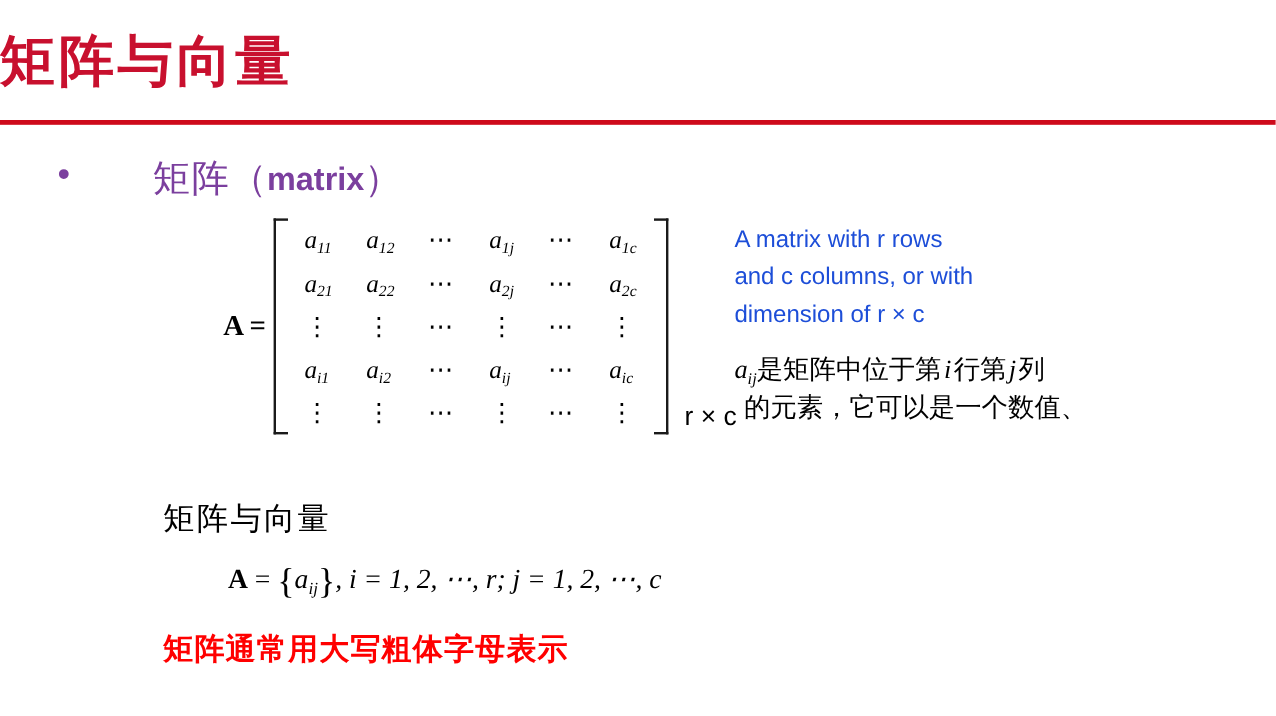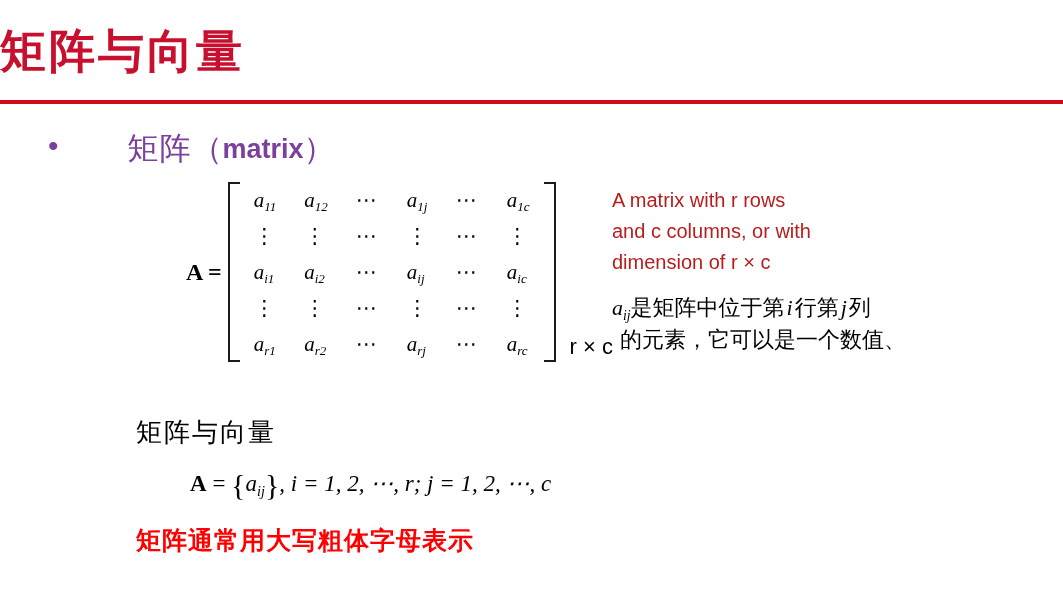--- a/index.html
+++ b/index.html
@@ -158,21 +158,21 @@
     white-space: nowrap;
   }
 
   
   #english-note {
     position: absolute;
     top: 185px;
     left: 612px;
     font-family: "Liberation Sans", sans-serif;
     font-size: 20px;
-    color: #b91c1c;
+    color: #1d4ed8;
     line-height: 1.55;
     white-space: pre-line;
   }
 
   
   #chinese-note {
     position: absolute;
     top: 292px;
     left: 612px;
     width: 350px;
@@ -267,20 +267,28 @@
     <tbody id="matrix-body">
         <tr>
           <td class="ent"><span>a</span><sub>11</sub></td>
           <td class="ent"><span>a</span><sub>12</sub></td>
           <td class="hdots">⋯</td>
           <td class="ent"><span>a</span><sub>1j</sub></td>
           <td class="hdots">⋯</td>
           <td class="ent"><span>a</span><sub>1c</sub></td>
         </tr>
         <tr>
+          <td class="ent"><span>a</span><sub>21</sub></td>
+          <td class="ent"><span>a</span><sub>22</sub></td>
+          <td class="hdots">⋯</td>
+          <td class="ent"><span>a</span><sub>2j</sub></td>
+          <td class="hdots">⋯</td>
+          <td class="ent"><span>a</span><sub>2c</sub></td>
+        </tr>
+        <tr>
           <td class="vdots">⋮</td>
           <td class="vdots">⋮</td>
           <td class="hdots">⋯</td>
           <td class="vdots">⋮</td>
           <td class="hdots">⋯</td>
           <td class="vdots">⋮</td>
         </tr>
         <tr>
           <td class="ent"><span>a</span><sub>i1</sub></td>
           <td class="ent"><span>a</span><sub>i2</sub></td>
@@ -289,28 +297,20 @@
           <td class="hdots">⋯</td>
           <td class="ent"><span>a</span><sub>ic</sub></td>
         </tr>
         <tr>
           <td class="vdots">⋮</td>
           <td class="vdots">⋮</td>
           <td class="hdots">⋯</td>
           <td class="vdots">⋮</td>
           <td class="hdots">⋯</td>
           <td class="vdots">⋮</td>
-        </tr>
-        <tr>
-          <td class="ent"><span>a</span><sub>r1</sub></td>
-          <td class="ent"><span>a</span><sub>r2</sub></td>
-          <td class="hdots">⋯</td>
-          <td class="ent"><span>a</span><sub>rj</sub></td>
-          <td class="hdots">⋯</td>
-          <td class="ent"><span>a</span><sub>rc</sub></td>
         </tr>
       </tbody>
   </table>
   <span class="bracket right">
       <i class="foot"></i>
     </span>
   <span id="rc-label">r × c</span>
 </div>
 
 <div id="english-note">A  matrix with r rows

